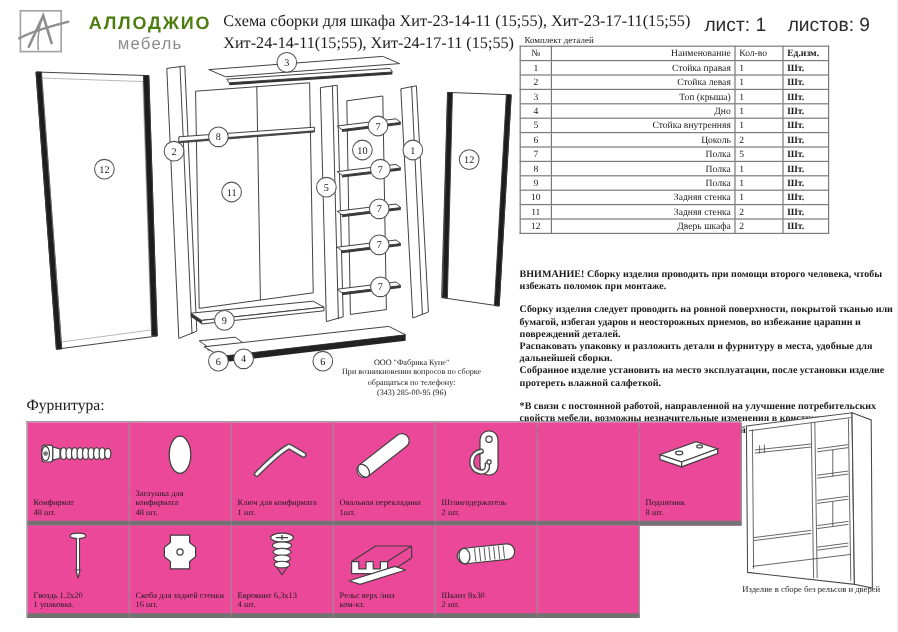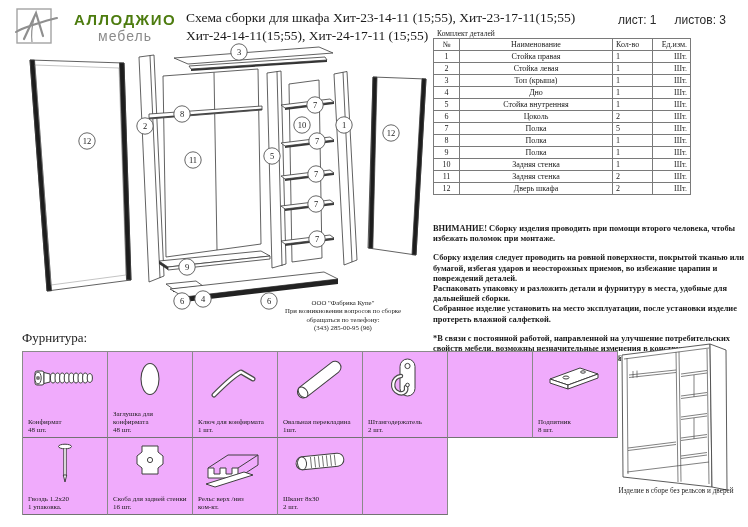--- a/index.html
+++ b/index.html
@@ -9,46 +9,46 @@
     font-family:"Liberation Serif", serif; color:#1a1a1a; overflow:hidden;
   }
   
   .logo-box { position:absolute; left:14px; top:6px; }
   .brand { position:absolute; left:58px; top:11px; width:134px; text-align:center;
     font-family:"Liberation Sans", sans-serif; font-weight:bold; font-size:15px;
     letter-spacing:1.5px; color:#4d7c0f; }
   .brand-sub { position:absolute; left:58px; top:28px; width:134px; text-align:center;
     font-family:"Liberation Sans", sans-serif; font-size:14px; color:#8b8b8b; letter-spacing:1px; }
   .doc-title { position:absolute; left:186px; top:9px; width:410px; font-size:13.5px; line-height:17.5px; }
-  .sheet-info { position:absolute; left:618px; top:13px; display:flex; gap:18px;
-    font-family:"Liberation Sans", sans-serif; font-size:12px; color:#2a2a2a; }
+  .sheet-info { position:absolute; left:587px; top:13px; display:flex; gap:18px;
+    font-family:"Liberation Sans", sans-serif; font-size:16px; color:#2a2a2a; }
   
   .parts { position:absolute; left:433px; top:29px; }
   .parts-caption { font-size:7.5px; margin:0 0 0 4px; }
   table.parts-table { border-collapse:collapse; }
   .parts-table th, .parts-table td { border:1px solid #7a7a7a; font-size:8px; font-weight:normal;
     height:12px; padding:0 3px; white-space:nowrap; }
   .parts-table .c0 { width:26px; text-align:center; }
-  .parts-table .c1 { width:153px; text-align:center;margin-left:43px; }
+  .parts-table .c1 { width:153px; text-align:right;margin-left:43px; }
   .parts-table .c2 { width:40px; text-align:left; }
-  .parts-table .c3 { width:38px; text-align:right; }
+  .parts-table .c3 { width:38px; text-align:left;font-weight:bold; }
   
   .exploded { position:absolute; left:18px; top:40px; }
   
   .notices { position:absolute; left:433px; top:224px; width:314px; font-size:8.4px; line-height:10.2px;font-weight:bold; }
   .notices p { margin-bottom:9px; }
   .notices .pre { white-space:pre-line; }
   .manufacturer { position:absolute; left:250px; top:299px; width:186px; text-align:center;
     font-size:6.8px; line-height:8.4px; color:#222; }
   
   .hw-title { position:absolute; left:22px; top:330px; font-size:13px; }
   .hw-grid { position:absolute; left:22px; top:351px; display:grid;
     grid-template-columns:repeat(7,85px); grid-template-rows:86px 77px;
     border-top:1px solid #8a8a8a; border-left:1px solid #8a8a8a; }
-  .hw-cell { position:relative; border-right:1px solid #8a8a8a; border-bottom:1px solid #737373; background:#f0abfc; }
+  .hw-cell { position:relative; border-right:1px solid #8a8a8a; border-bottom:4px solid #737373; background:#ec4899; }
   .hw-icon { position:absolute; top:2px; left:0; right:0; display:flex; justify-content:center; }
   .hw-label { position:absolute; left:5px; right:2px; bottom:3px; font-size:7px; line-height:8px; }
   
   .assembled { position:absolute; left:606px; top:341px; }
   .assembled-caption { position:absolute; left:604px; top:487px; width:144px; text-align:center; font-size:7.2px; }
 </style>
 </head>
 <body>
 
 <div class="page">
@@ -62,21 +62,21 @@
   <div class="brand">АЛЛОДЖИО</div>
   <div class="brand-sub">мебель</div>
 
   <div class="doc-title">
     <div>Схема сборки для шкафа Хит-23-14-11 (15;55), Хит-23-17-11(15;55)</div>
     <div>Хит-24-14-11(15;55), Хит-24-17-11 (15;55)</div>
   </div>
 
   <div class="sheet-info">
     <span>лист: 1</span>
-    <span>листов: 3</span>
+    <span>листов: 9</span>
   </div>
 
   <div class="parts">
     <div class="parts-caption">Комплект деталей</div>
     <table class="parts-table">
       <thead>
           <tr id="parts-head">
             <th class="c0">№</th>
             <th class="c1">Наименование</th>
             <th class="c2">Кол-во</th>
@@ -394,20 +394,37 @@
       <div class="hw-icon">
           <svg width="70" height="46" viewBox="0 0 70 46">
         <path d="M27,6 h16 v6 l5,4 v8 l-5,4 v6 h-16 v-6 l-5,-4 v-8 l5,-4 z" fill="#fff" stroke="#3f3f3f" stroke-width="1"></path>
         <circle cx="35" cy="20" r="2.6" fill="#fff" stroke="#3f3f3f"></circle>
           </svg>
         </div>
       <div class="hw-label"><span>Скоба для задней стенки</span><br>
       <span>16 шт.</span></div>
     </div>
 
+    <div class="hw-cell">
+      <div class="hw-icon">
+          <svg width="70" height="46" viewBox="0 0 70 46">
+        <g stroke="#3f3f3f" stroke-width="1" fill="#fff">
+          <ellipse cx="35" cy="8" rx="9.5" ry="3.8"></ellipse>
+          <path d="M30,8 h10 M35,5.9 v4.2" stroke-width="1.1" fill="none"></path>
+          <ellipse cx="35" cy="14.5" rx="8" ry="3"></ellipse>
+          <ellipse cx="35" cy="20" rx="7.5" ry="3"></ellipse>
+          <ellipse cx="35" cy="25.5" rx="7" ry="3"></ellipse>
+          <ellipse cx="35" cy="30.5" rx="6.5" ry="2.8"></ellipse>
+          <path d="M30.5,32.5 L35,39 L39.5,32.5" fill="none"></path>
+        </g>
+          </svg>
+        </div>
+      <div class="hw-label"><span>Евровинт 6,3х13</span><br>
+      <span>4 шт.</span></div>
+    </div>
 
     <div class="hw-cell">
       <div class="hw-icon">
           <svg width="70" height="50" viewBox="0 0 70 50">
         <g stroke="#3f3f3f" stroke-width="1" fill="#fff" stroke-linejoin="round">
           <path d="M8,38 L8,28 L14,28 L14,34 L20,34 L20,28 L26,28 L26,34 L32,34 L32,28 L38,28 L38,38 Z"></path>
           <path d="M8,28 L28,15 M38,28 L58,15 M38,38 L58,25 M28,15 L58,15 M58,15 L58,25" fill="none"></path>
           <polygon points="6,44 44,32 53,35 15,47"></polygon>
         </g>
           </svg>

